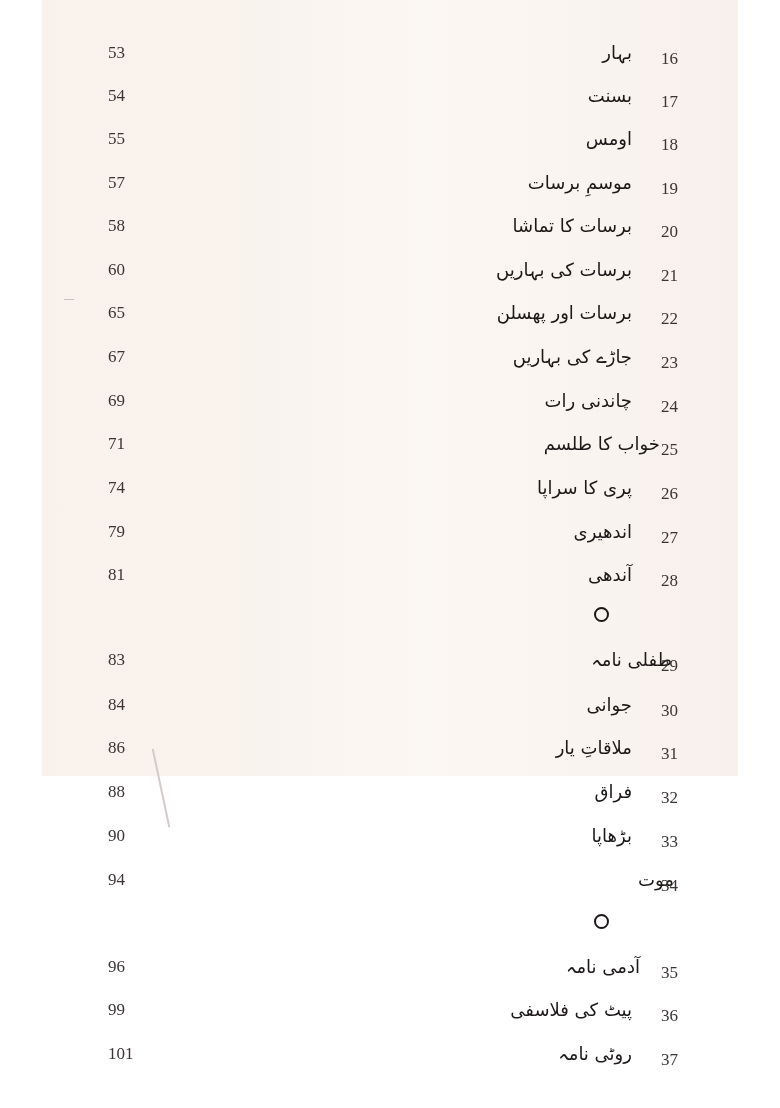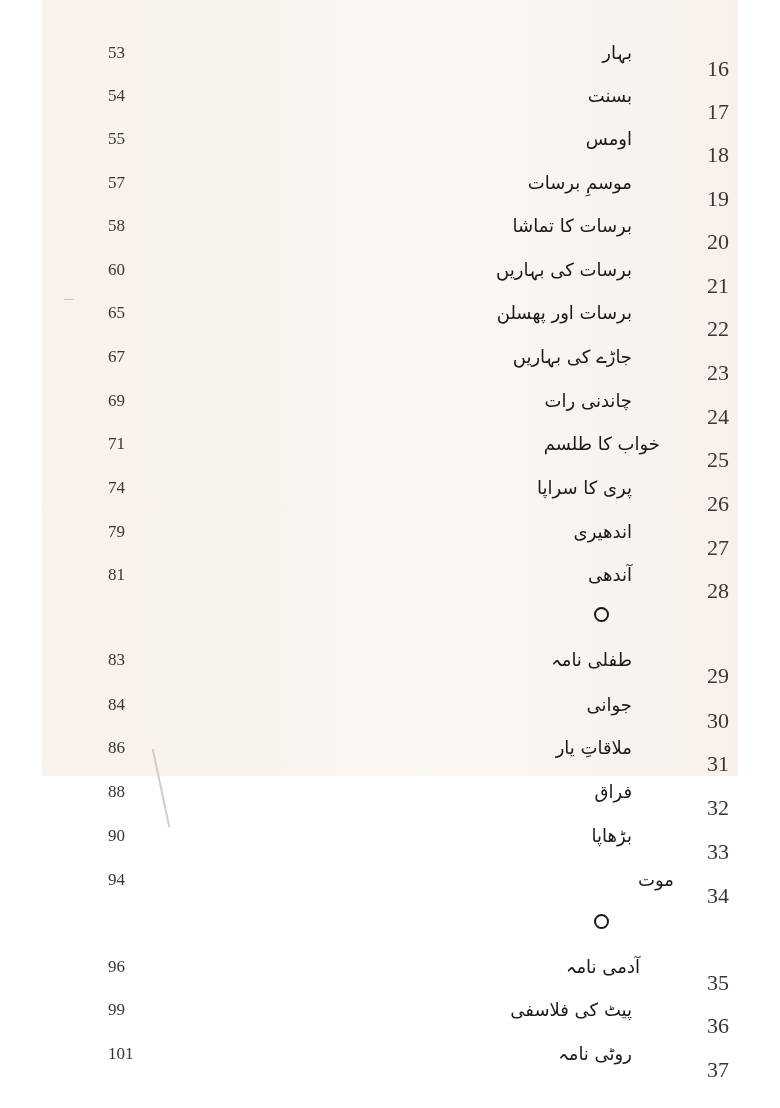--- a/index.html
+++ b/index.html
@@ -32,25 +32,24 @@
       top: 0;
       font-size: 17px;
       line-height: 30px;
       color: #3a3534;
       text-align: left;
     }
     .serial {
       position: absolute;
       left: 619px;
       width: 30px;
-      top: 16px;
-      font-size: 22px;
+      top: 6px;
+      font-size: 17px;
       line-height: 30px;
       color: #3a3534;
-      margin-left: 46px;
     }
     .title {
       position: absolute;
       right: 106px;
       top: 0;
       font-family: "DejaVu Sans", sans-serif;
       font-size: 18px;
       line-height: 30px;
       color: #1c1818;
       direction: rtl;
@@ -139,21 +138,21 @@
     <span class="serial">27</span>
   </div>
   <div class="row" style="top:560px;">
     <span class="page-num">81</span>
     <span class="title">آندھی</span>
     <span class="serial">28</span>
   </div>
 
   <div class="sep" style="top:607px;"></div>
 
-  <div class="row" style="top:645px;">
+  <div class="row" style="top:645px;padding-left:40px;">
     <span class="page-num">83</span>
     <span class="title">طفلی نامہ</span>
     <span class="serial">29</span>
   </div>
   <div class="row" style="top:690px;">
     <span class="page-num">84</span>
     <span class="title">جوانی</span>
     <span class="serial">30</span>
   </div>
   <div class="row" style="top:733px;">

